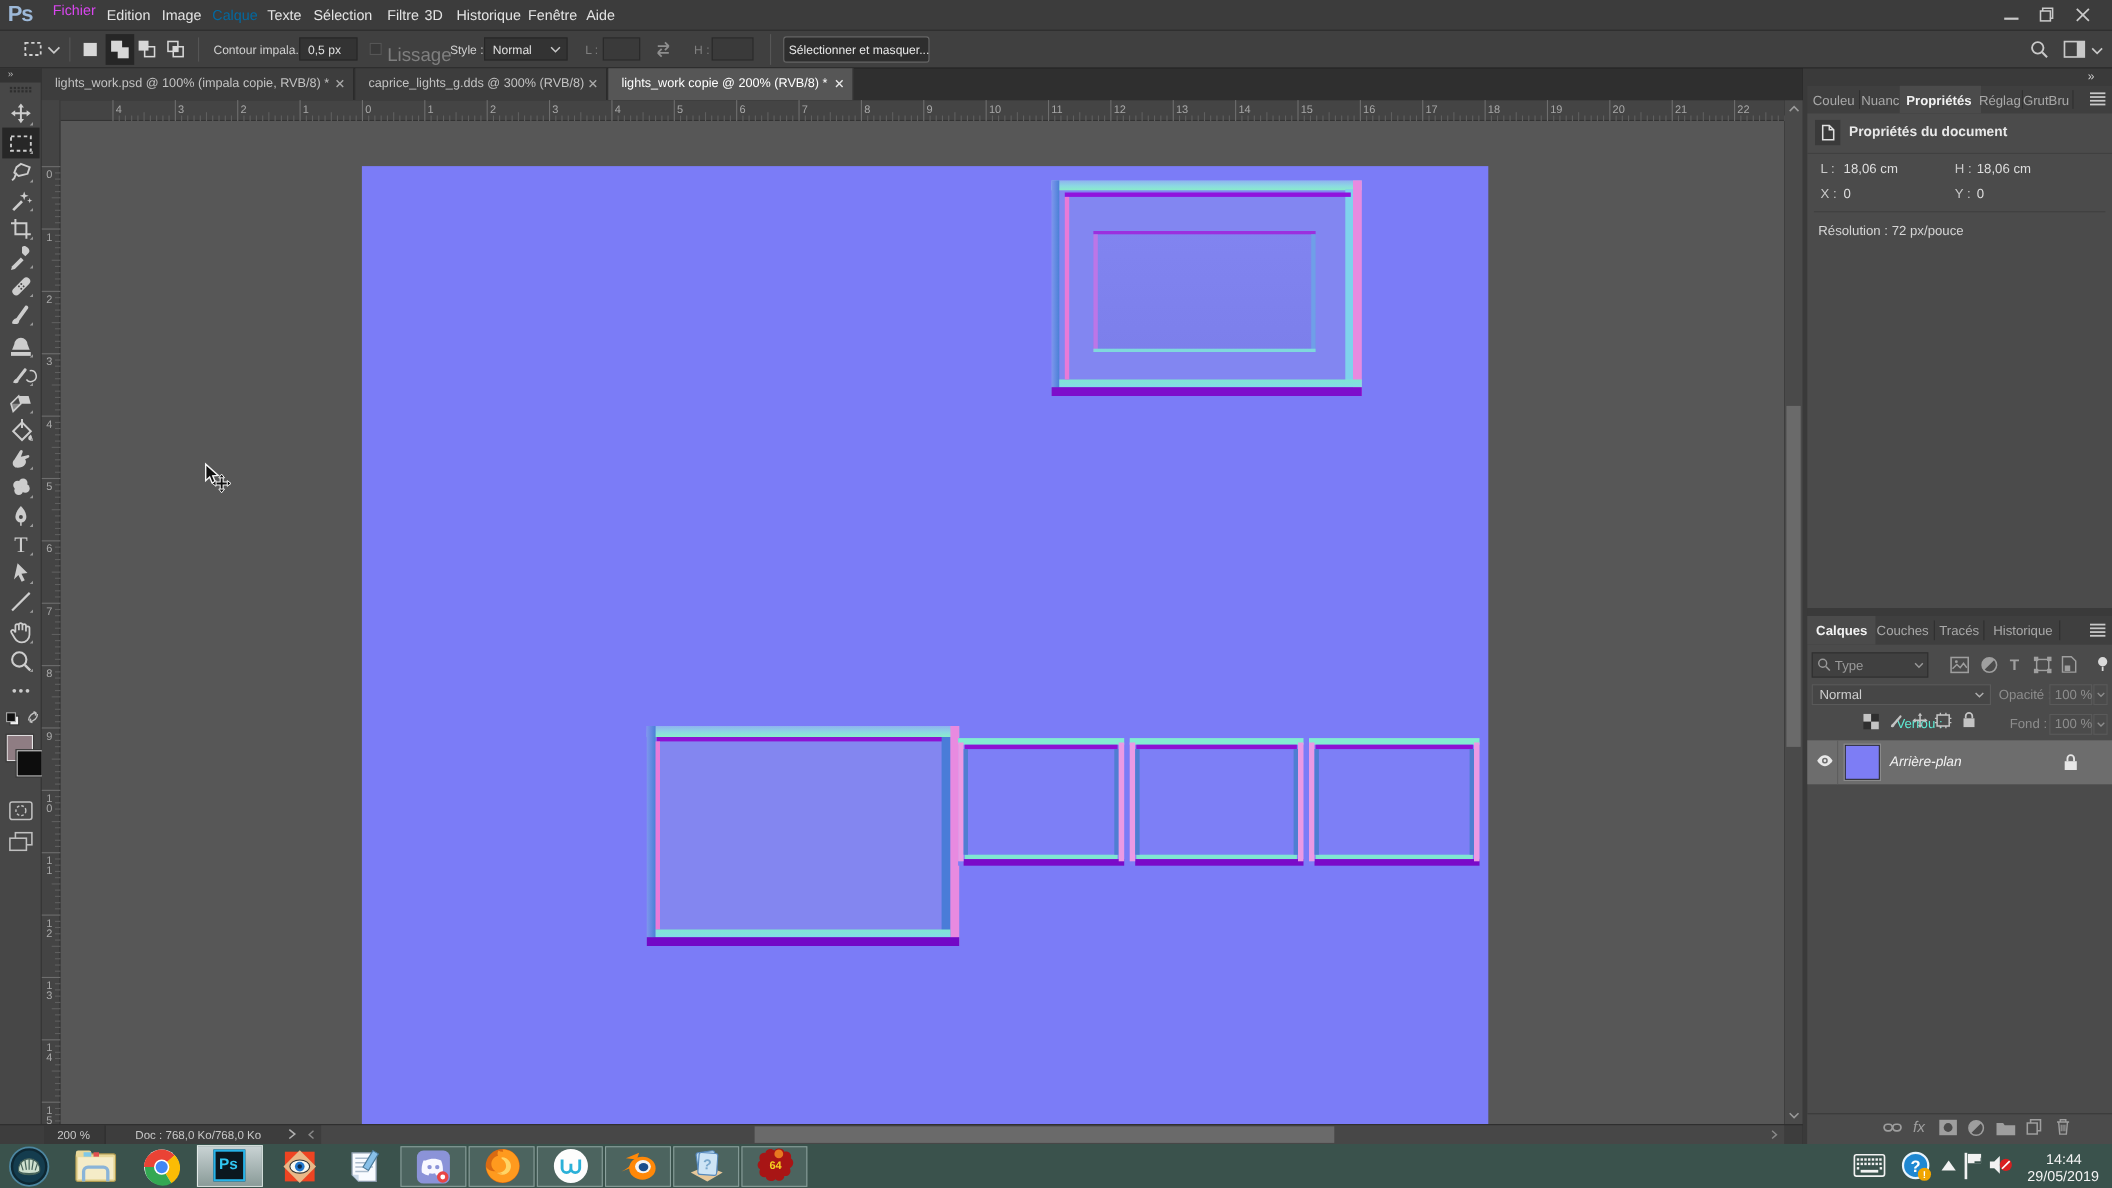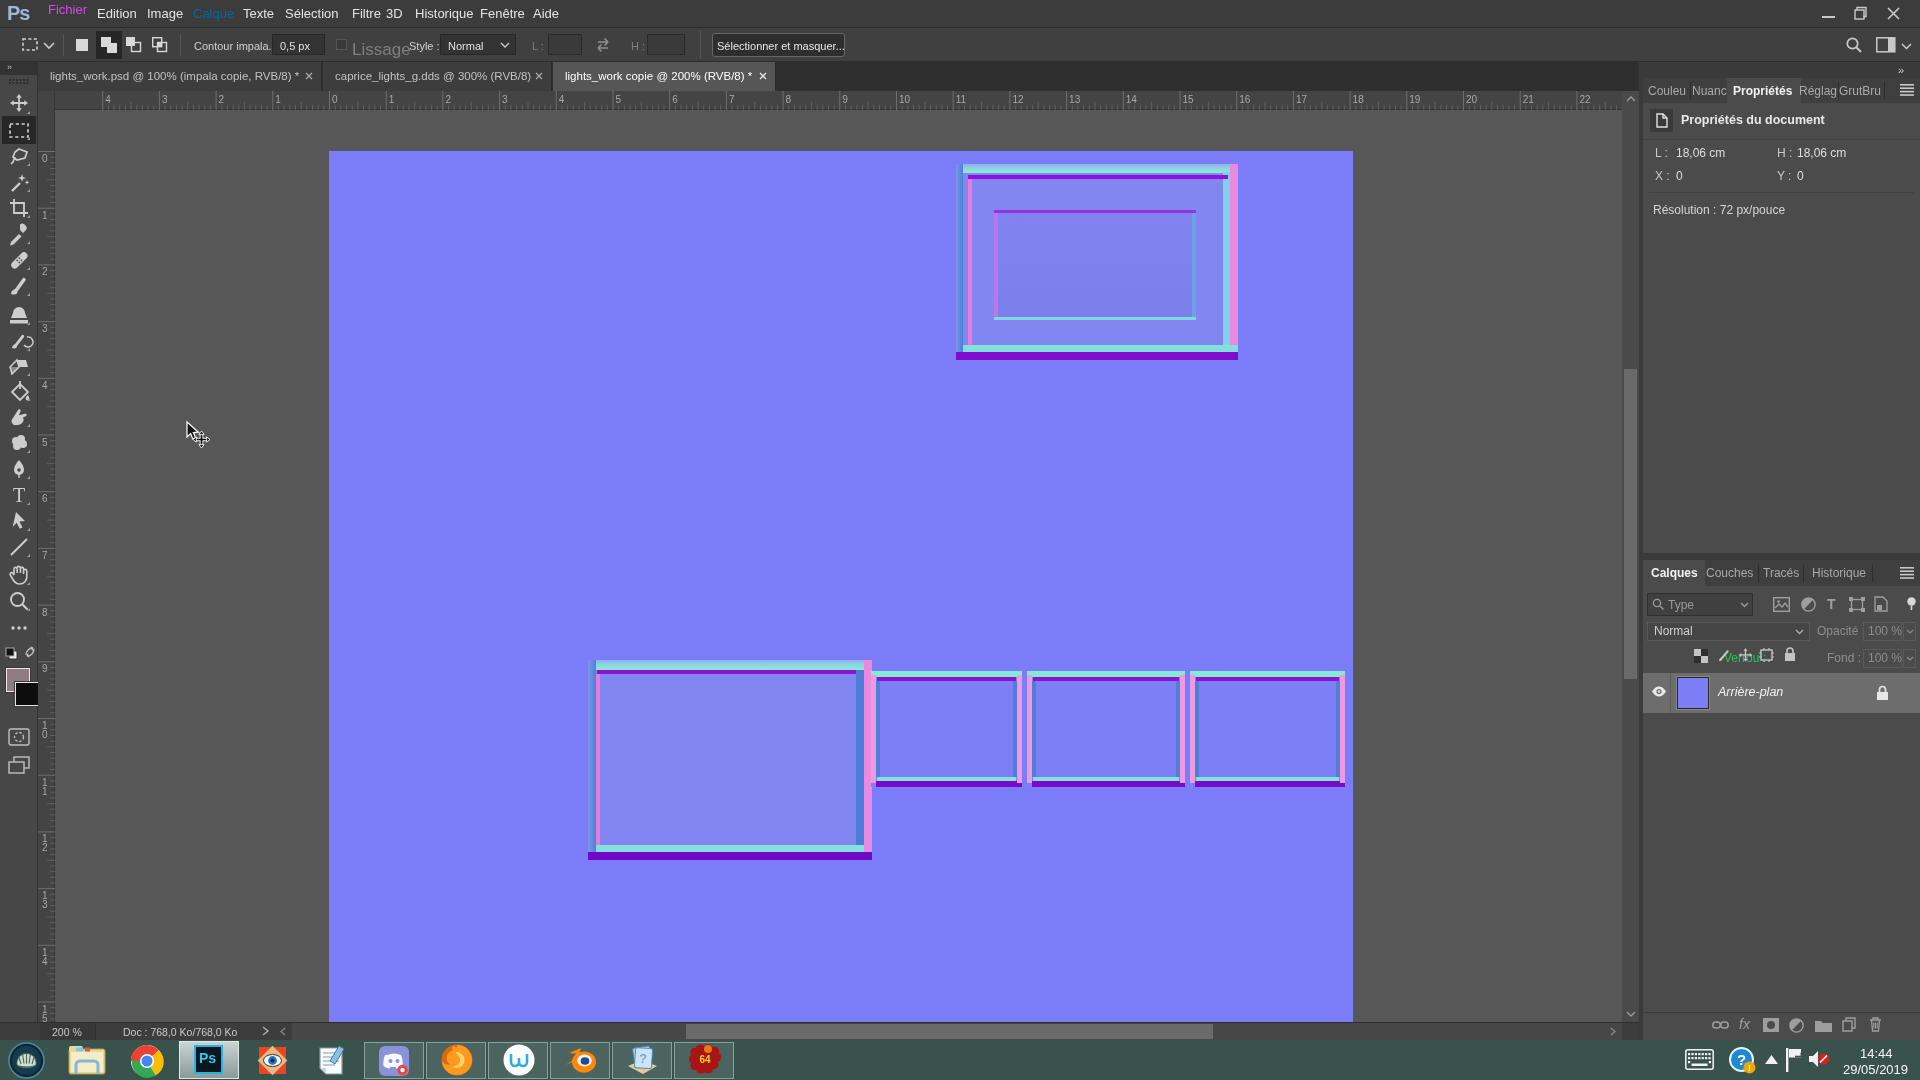--- a/index.html
+++ b/index.html
@@ -951,21 +951,21 @@
 <svg style="left:1795px;top:629px" width="9" height="6" viewBox="0 0 9 6">
       <path d="M1 1 l3.5 3.5 l3.5 -3.5" stroke="#b0b0b0" stroke-width="1.3" fill="none"></path>
     </svg>
 <div class="txt" style="left:1817px;top:624px;font-size:12px;color:#8d8d8d;">Opacité :</div>
 <div class="abs" style="left:1863px;top:622px;width:39px;height:19px;background:#4b4b4b;border:1px solid #5a5a5a;"></div>
 <div class="txt" style="left:1868px;top:624px;font-size:12px;color:#8d8d8d;">100 %</div>
 <div class="abs" style="left:1903px;top:622px;width:13px;height:19px;background:#4b4b4b;border:1px solid #5a5a5a;"></div>
 <svg style="left:1906px;top:629px" width="8" height="5" viewBox="0 0 8 5">
       <path d="M1 1 l3 3 l3 -3" stroke="#8d8d8d" stroke-width="1.2" fill="none"></path>
     </svg>
-<div class="txt" style="left:1724px;top:651px;font-size:12px;color:#22c55e;">Verrou :</div>
+<div class="txt" style="left:1724px;top:651px;font-size:12px;color:#5eead4;">Verrou :</div>
 <svg style="left:1694px;top:649px" width="14" height="14" viewBox="0 0 14 14">
       <rect x="0" y="0" width="14" height="14" fill="#2f2f2f"></rect>
       <g fill="#c4c4c4">
         <rect x="0" y="0" width="7" height="7"></rect>
         <rect x="7" y="7" width="7" height="7"></rect>
       </g>
     </svg>
 <svg style="left:1717px;top:648px" width="15" height="15" viewBox="0 0 15 15">
       <path d="M2 13 c0 -2 1 -2.6 2 -3.4 l6 -7 c.8 -.9 2.3 .4 1.5 1.4 l-6 7 c-.6 1.8 -1.5 2.3 -3.5 2 z" fill="#c4c4c4"></path>
     </svg>

